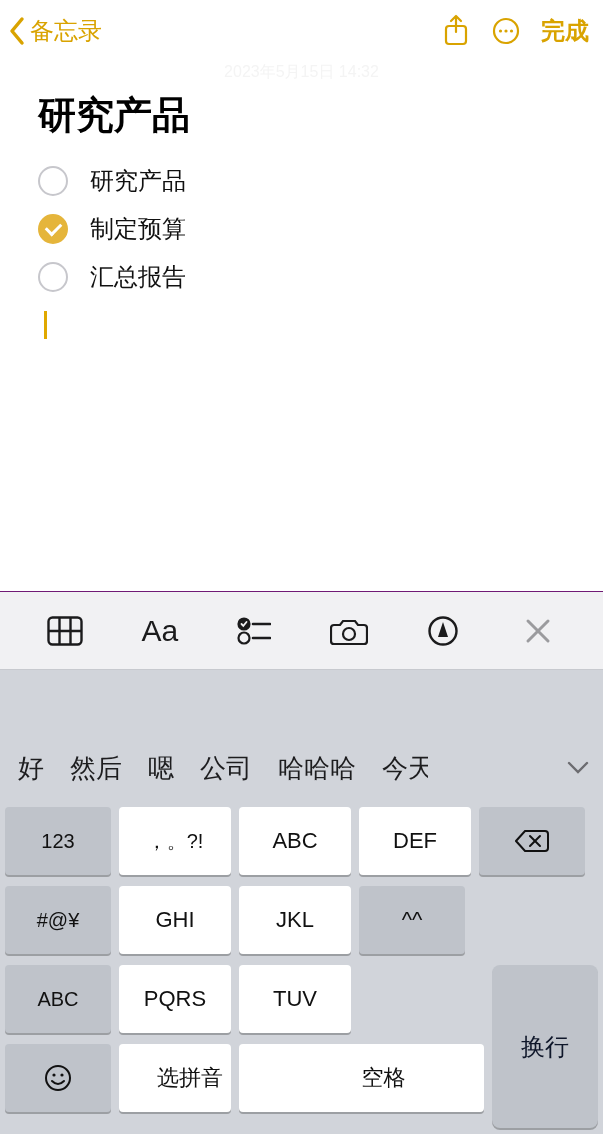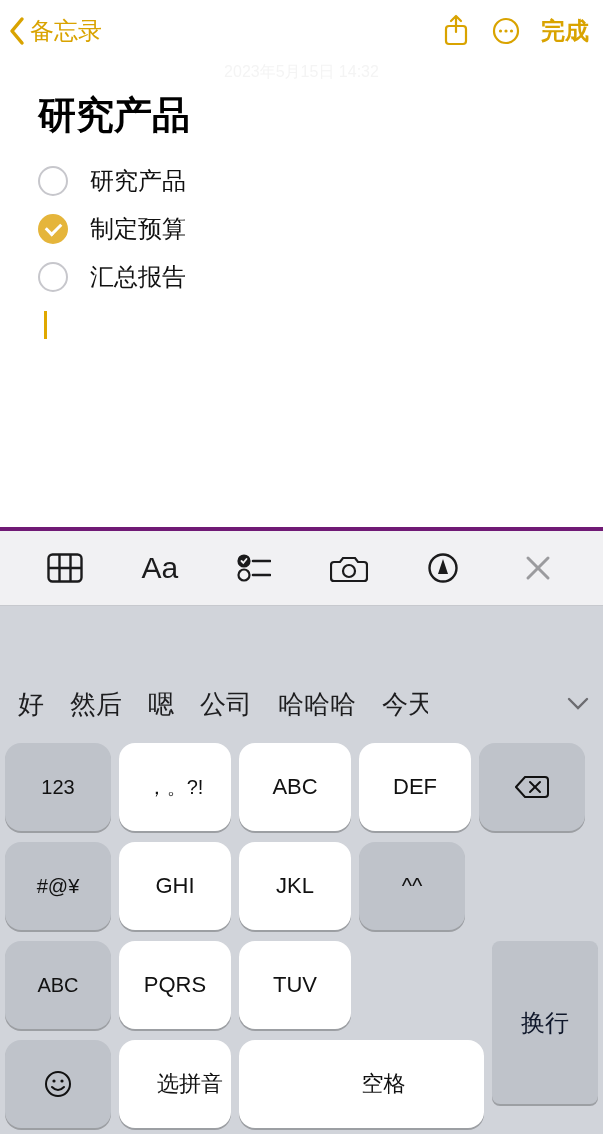--- a/index.html
+++ b/index.html
@@ -41,21 +41,21 @@
   }
   .check-circle.checked { border-color:#e5b53b; background:#e5b53b; }
   .check-circle.checked::after { content:""; width:12px; height:7px; border-left:3px solid #fff; border-bottom:3px solid #fff; transform: rotate(-45deg) translate(1px,-1px); }
   .check-text { font-size: 24px; color:#111; }
   .cursor { width:3px; height:28px; background:#e0a800; margin-top:10px; margin-left:6px; }
 
   
   .fmt-bar {
     height: 78px;
     background:#f1f1f3;
-    border-top:4px solid #701a75;
+    border-top:1px solid #701a75;
     display:flex; align-items:center;
     padding: 0 18px;
   }
   .fmt-btn {
     flex:1; display:flex; align-items:center; justify-content:center;
     color:#1b1b1c;
   }
   .fmt-close { color:#9b9b9e; }
 
   .gap-strip { height: 68px; background:#d1d4da; border-top:1px solid #c7c9ce; }
@@ -73,25 +73,25 @@
   .cand-toggle { margin-left:auto; color:#6c6c70; padding:0 8px; }
 
   
   .kbd {
     background:#d1d4da;
     padding: 8px 5px 6px 5px;
     display:flex; flex-direction:column; gap:11px;
   }
   .krow { display:flex; gap:8px; }
   .key {
-    background:#fff; border-radius:16px;
+    background:#fff; border-radius:4px;
     box-shadow: 0 2px 0 rgba(0,0,0,.25);
     display:flex; align-items:center; justify-content:center;
     font-size:22px; color:#111;
-    height: 88px;
+    height: 68px;
   }
   .key.fn { background:#bfc3ca; color:#111; }
   .key.small { font-size:20px; }
   .col-side { width:106px; }
   .col-main { width:112px; }
   .krow.special .key.pin { width:112px;padding-left:30px; }
   .krow.special .key.space { flex:1;padding-left:44px; }
 
   .enter-key {
     background:#bfc3ca; border-radius:8px;

